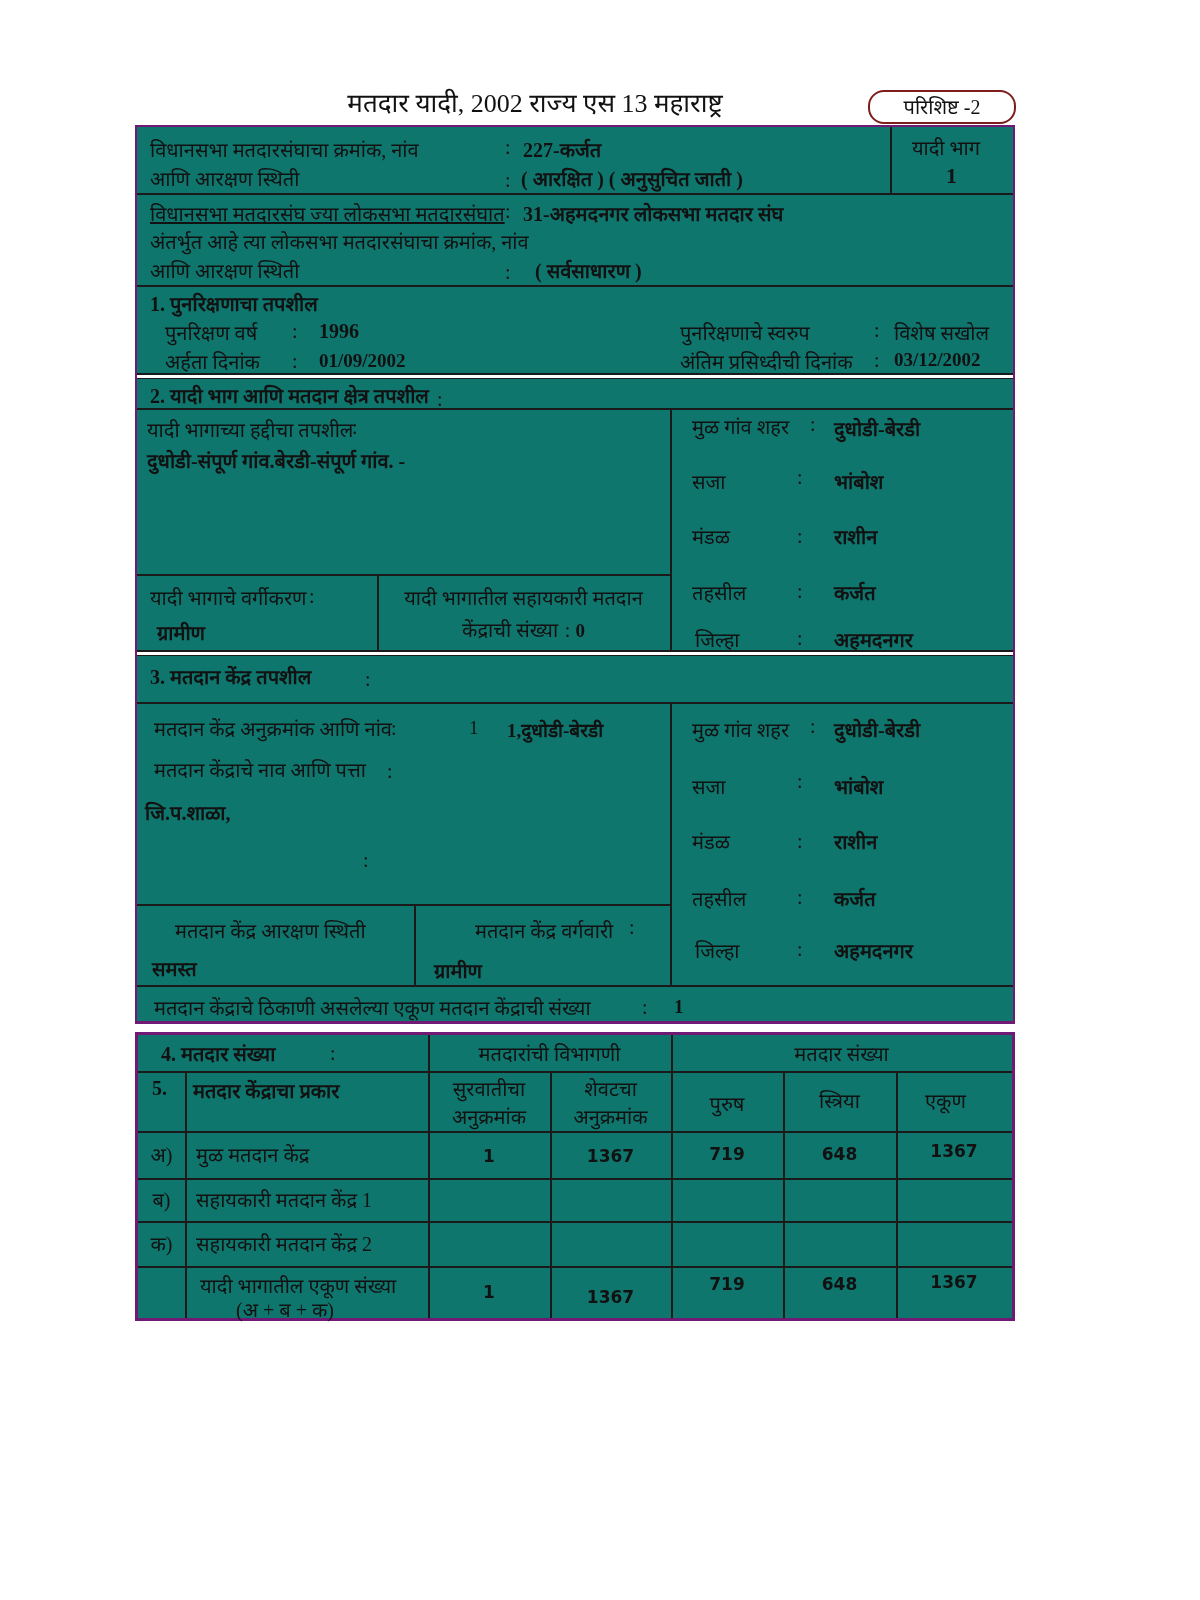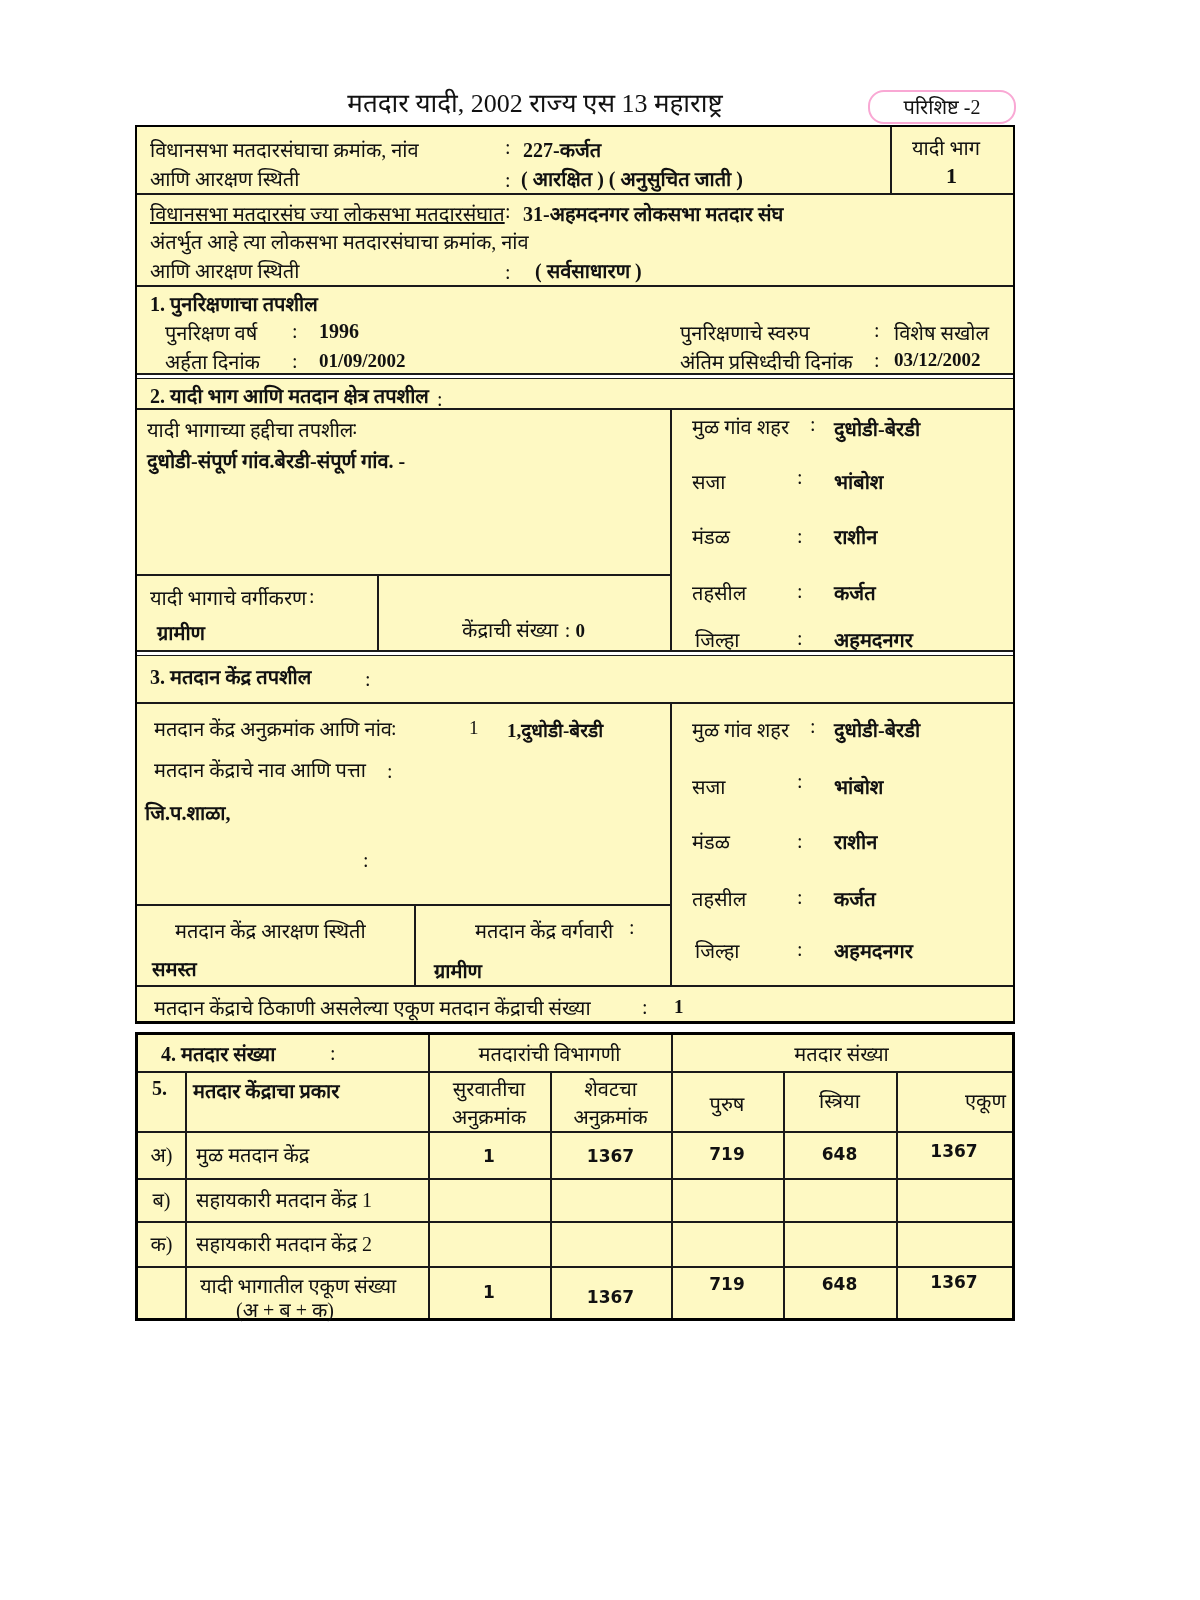--- a/index.html
+++ b/index.html
@@ -7,30 +7,30 @@
     width:1200px;height:1600px;position:relative;background:#ffffff;
     font-family:"Liberation Serif","DejaVu Serif",serif;color:#111;
     font-size:20px;
   }
   .abs{position:absolute;white-space:nowrap;}
   .b{font-weight:bold;}
   .c{text-align:center;}
   .hl{position:absolute;background:#1a1a1a;height:2px;}
   .vl{position:absolute;background:#1a1a1a;width:2px;}
   .dl{position:absolute;height:6px;border-top:2px solid #1a1a1a;border-bottom:1px solid #1a1a1a;box-sizing:border-box;background:#fff;}
-  .box{position:absolute;border:2px solid #000000;box-sizing:border-box;background:#fef9c3;}
+  .box{position:absolute;border:2px solid #701a75;box-sizing:border-box;background:#0f766e;}
   .num{font-family:"DejaVu Sans","Liberation Sans",sans-serif;font-weight:bold;font-size:17px;}
   .sm{font-size:19px;}
 </style>
 </head>
 <body>
 
 <div class="abs c" style="left:260px;top:84px;width:550px;font-size:26px;">मतदार यादी, 2002 राज्य एस 13 महाराष्ट्र</div>
 
-<div class="abs c" style="left:868px;top:90px;width:144px;height:30px;border:2px solid #f9a8d4;border-radius:16px;font-size:20px;line-height:30px;">परिशिष्ट -2</div>
+<div class="abs c" style="left:868px;top:90px;width:144px;height:30px;border:2px solid #7f1d1d;border-radius:16px;font-size:20px;line-height:30px;">परिशिष्ट -2</div>
 
 <div class="box" style="left:135px;top:125px;width:880px;height:899px;border-bottom-width:3px;">
 
   <div class="vl" style="left:753px;top:0;height:66px;"></div>
   <div class="hl" style="left:0;top:66px;width:876px;"></div>
 
   <div class="abs" style="left:13px;top:9px;">विधानसभा मतदारसंघाचा क्रमांक, नांव</div>
   <div class="abs" style="left:368px;top:9px;">:</div>
   <div class="abs b" style="left:386px;top:9px;">227-कर्जत</div>
 
@@ -79,20 +79,21 @@
   <div class="abs" style="left:215px;top:289px;">:</div>
   <div class="abs b" style="left:10px;top:320px;">दुधोडी-संपूर्ण गांव.बेरडी-संपूर्ण गांव. -</div>
 
   <div class="hl" style="left:0;top:447px;width:533px;"></div>
   <div class="vl" style="left:240px;top:447px;height:76px;"></div>
 
   <div class="abs" style="left:13px;top:457px;">यादी भागाचे वर्गीकरण</div>
   <div class="abs" style="left:172px;top:458px;">:</div>
   <div class="abs b" style="left:20px;top:492px;">ग्रामीण</div>
 
+  <div class="abs c" style="left:240px;top:457px;width:293px;">यादी भागातील सहायकारी मतदान</div>
   <div class="abs c" style="left:240px;top:489px;width:293px;"><span>केंद्राची संख्या</span> &nbsp;<span>:</span>&nbsp;<span class="b sm">0</span></div>
 
   <div class="abs" style="left:555px;top:286px;">मुळ गांव शहर</div>
   <div class="abs" style="left:673px;top:286px;">:</div>
   <div class="abs b" style="left:697px;top:288px;">दुधोडी-बेरडी</div>
 
   <div class="abs" style="left:555px;top:341px;">सजा</div>
   <div class="abs" style="left:660px;top:339px;">:</div>
   <div class="abs b" style="left:697px;top:341px;">भांबोश</div>
 
@@ -184,21 +185,21 @@
   <div class="abs c" style="left:533px;top:5px;width:341px;">मतदार संख्या</div>
 
   <div class="abs b" style="left:14px;top:42px;">5.</div>
   <div class="abs b" style="left:55px;top:42px;">मतदार केंद्राचा प्रकार</div>
   <div class="abs c" style="left:290px;top:40px;width:122px;">सुरवातीचा</div>
   <div class="abs c" style="left:290px;top:68px;width:122px;">अनुक्रमांक</div>
   <div class="abs c" style="left:412px;top:40px;width:121px;">शेवटचा</div>
   <div class="abs c" style="left:412px;top:68px;width:121px;">अनुक्रमांक</div>
   <div class="abs c" style="left:533px;top:55px;width:112px;">पुरुष</div>
   <div class="abs c" style="left:645px;top:52px;width:113px;">स्त्रिया</div>
-  <div class="abs c" style="left:758px;top:52px;width:99px;padding-left:40px;">एकूण</div>
+  <div class="abs c" style="left:758px;top:52px;width:99px;">एकूण</div>
 
   <div class="abs c" style="left:0;top:106px;width:47px;">अ)</div>
   <div class="abs" style="left:58px;top:106px;">मुळ मतदान केंद्र</div>
   <div class="abs c num" style="left:290px;top:111px;width:122px;">1</div>
   <div class="abs c num" style="left:412px;top:111px;width:121px;">1367</div>
   <div class="abs c num" style="left:533px;top:109px;width:112px;">719</div>
   <div class="abs c num" style="left:645px;top:109px;width:113px;">648</div>
   <div class="abs c num" style="left:758px;top:106px;width:116px;">1367</div>
 
   <div class="abs c" style="left:0;top:151px;width:47px;">ब)</div>

